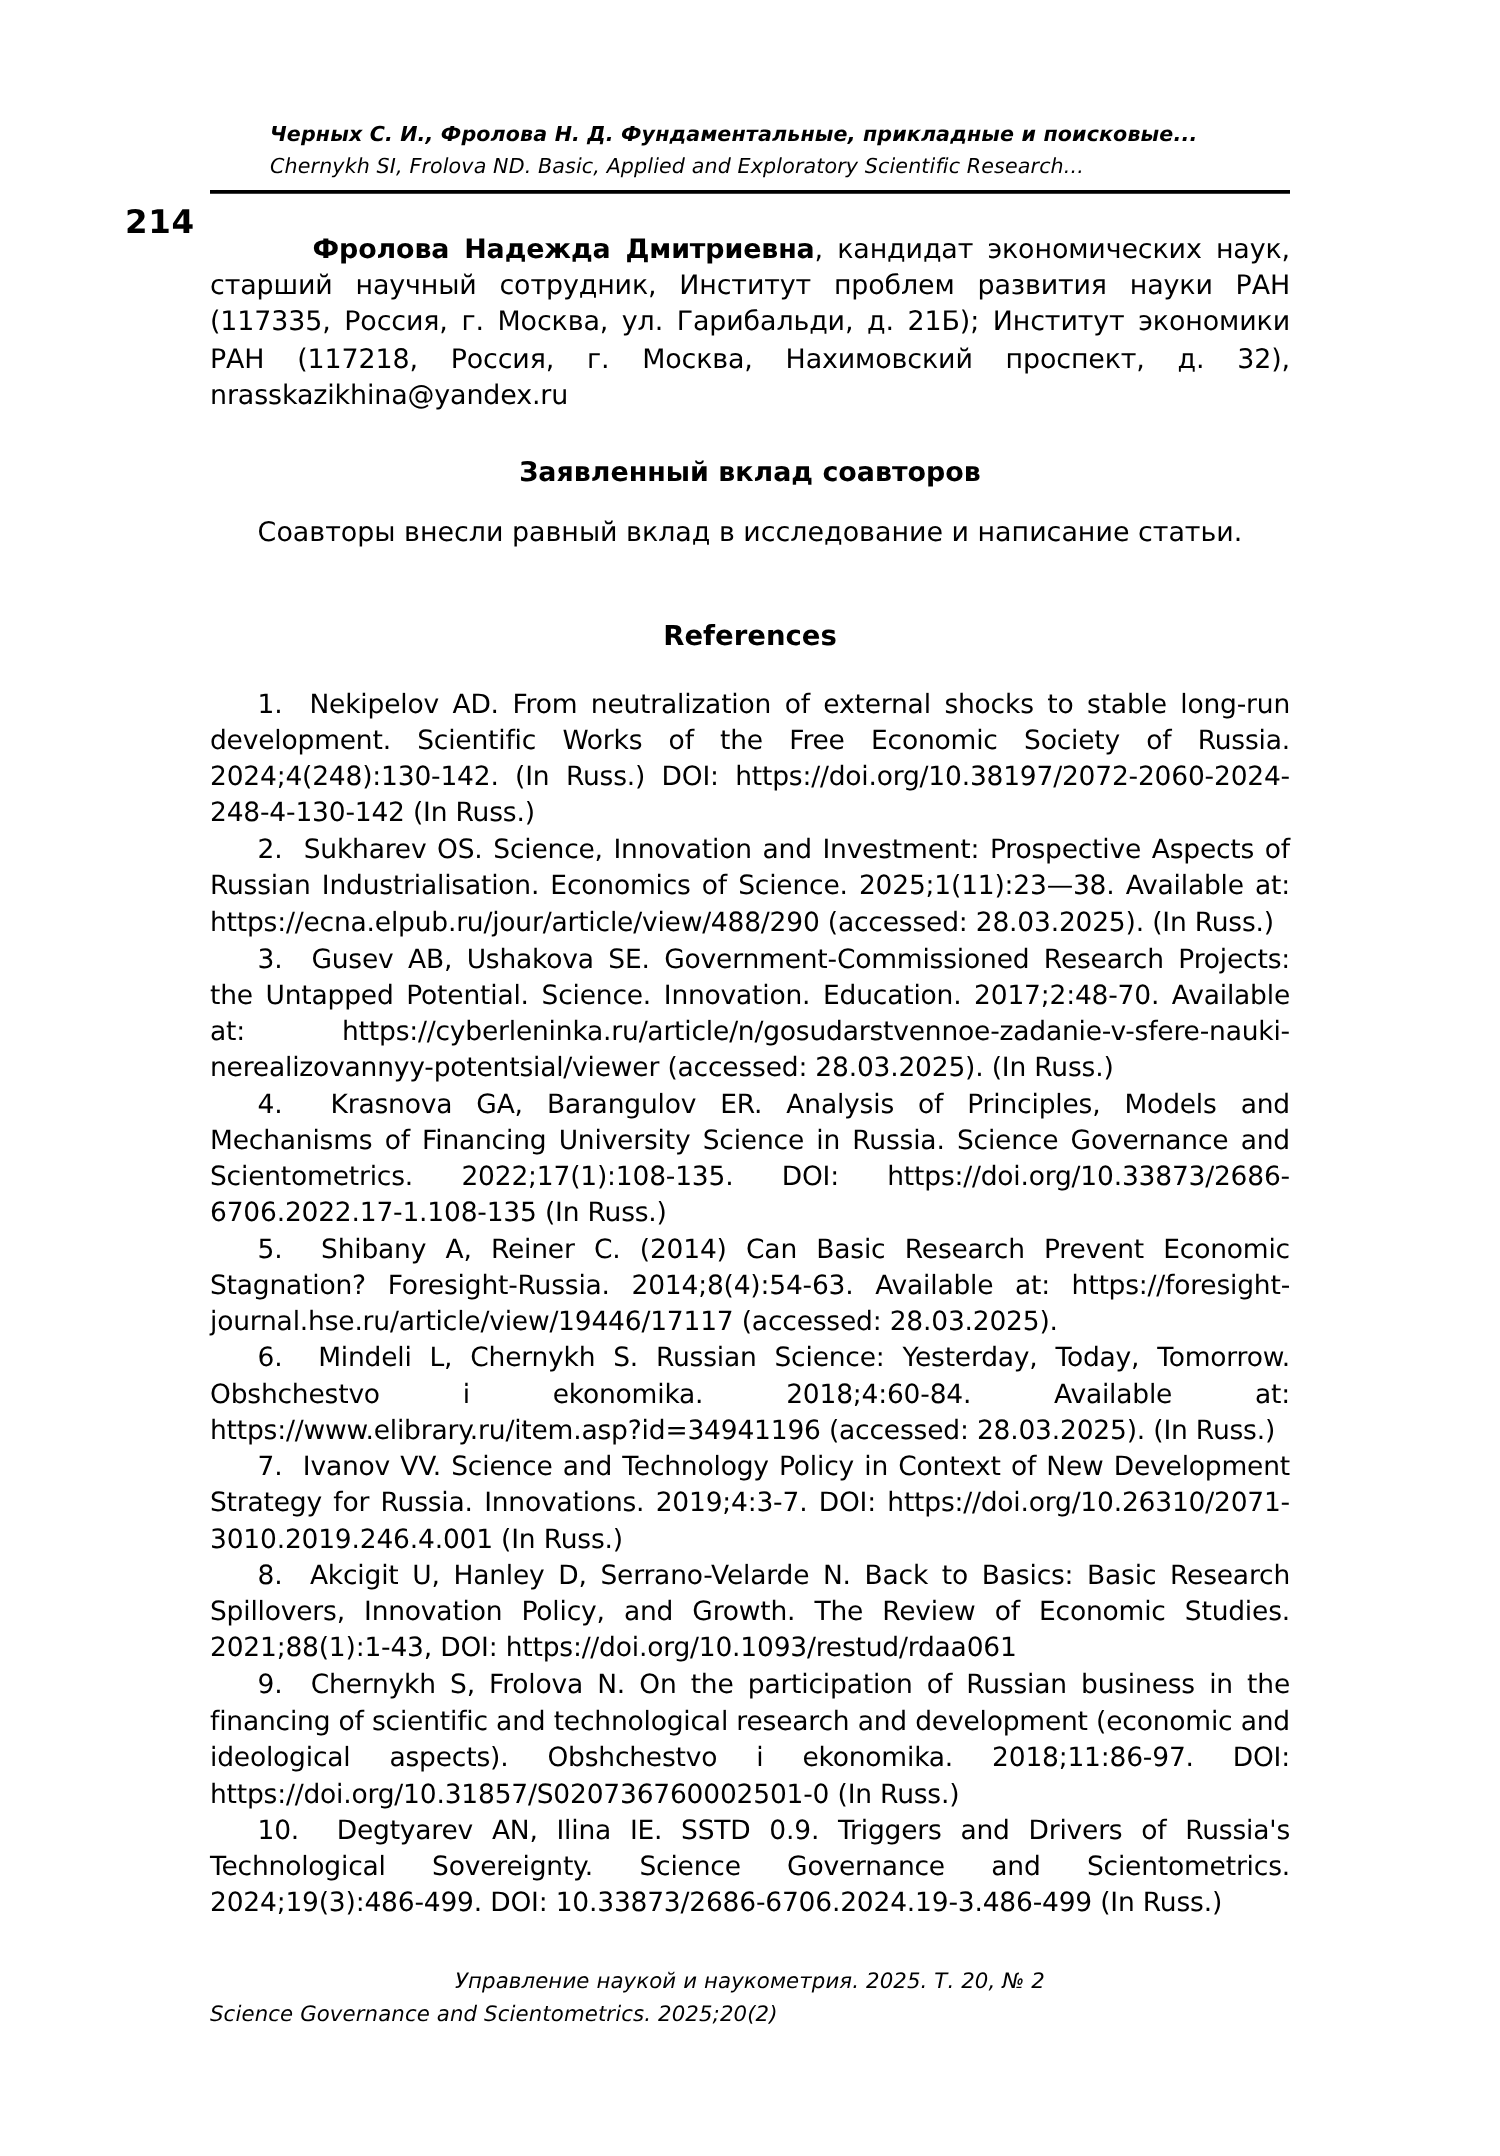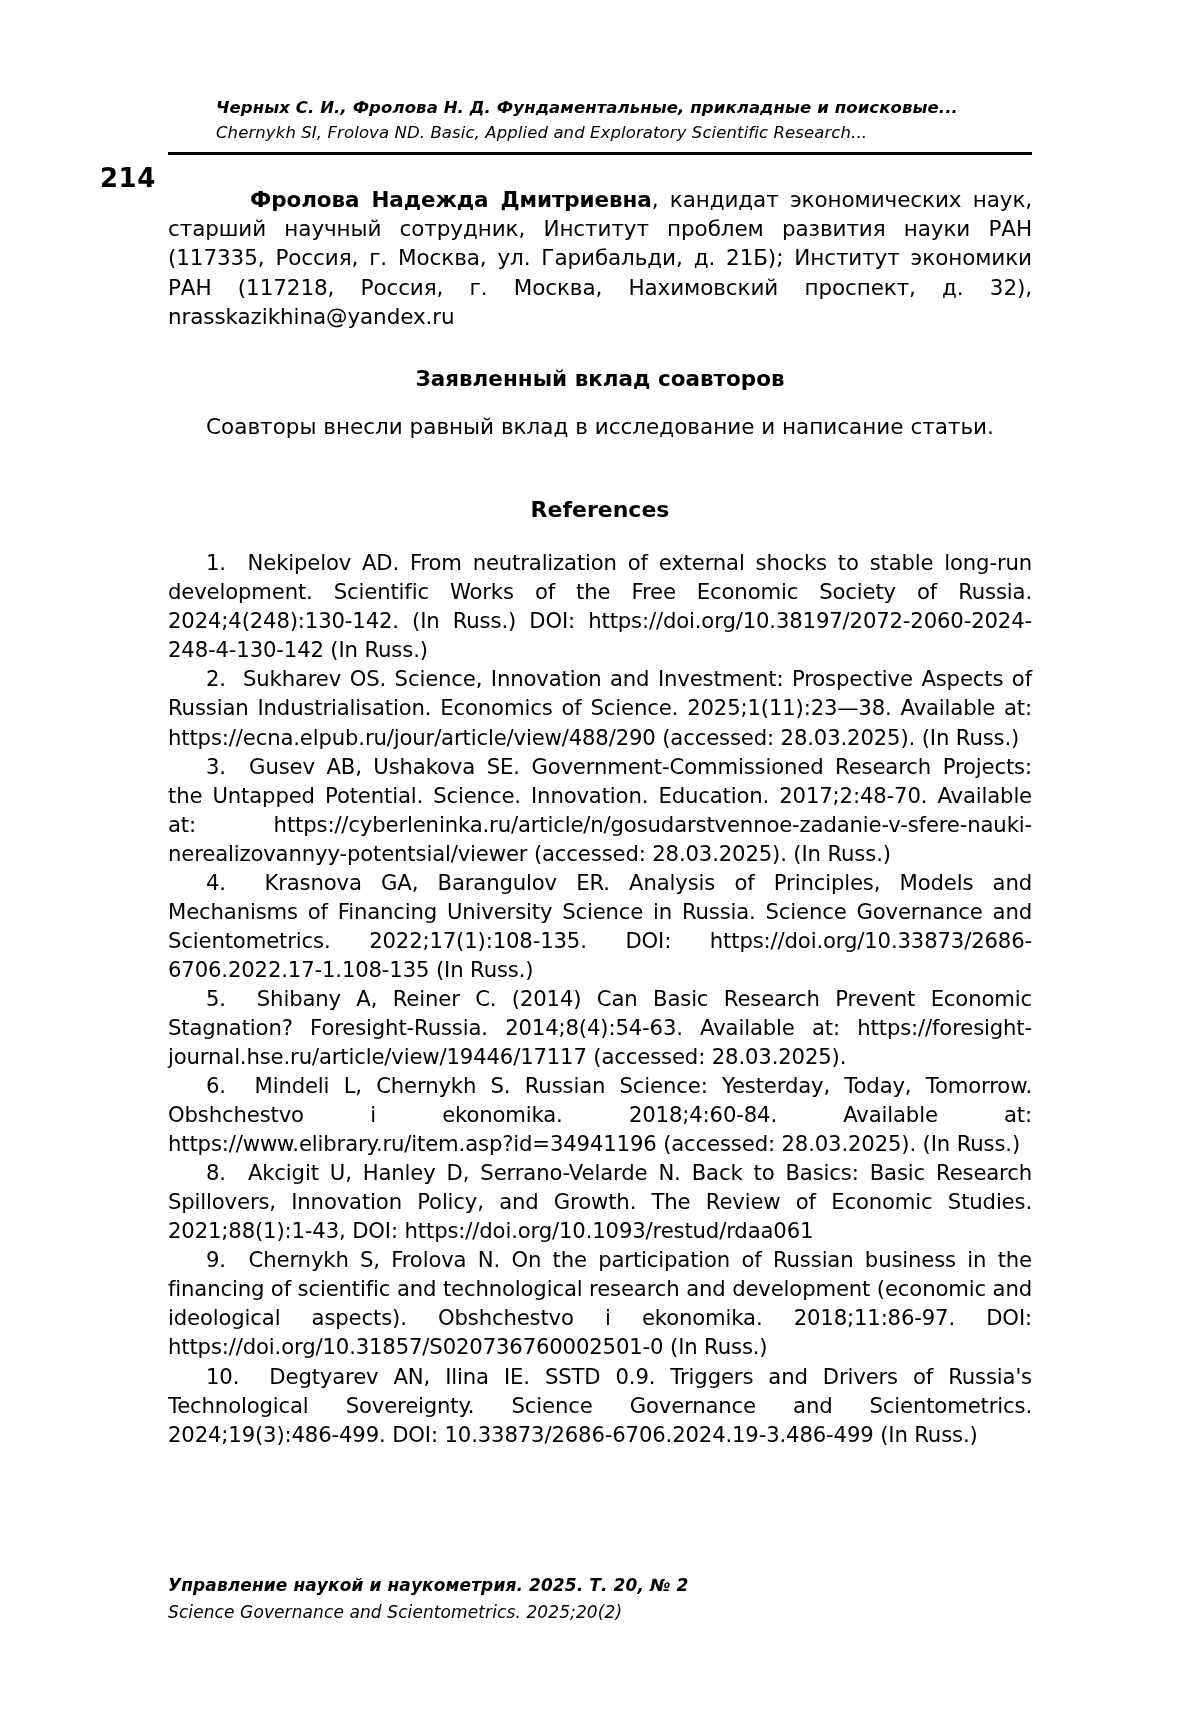--- a/index.html
+++ b/index.html
@@ -113,24 +113,25 @@
 
   
   .footer {
     position: absolute;
     left: 168px;
     top: 1572px;
     width: 864px;
   }
   .footer-line1 {
     font-size: 17px;
-    font-weight: bold;
+    font-weight: normal;
     font-style: italic;
     line-height: 1.6;
     letter-spacing: 0.1px;
+    text-align: center;
   }
   .footer-line2 {
     font-size: 17px;
     font-style: italic;
     line-height: 1.6;
     letter-spacing: 0.1px;
   }
 </style>
 </head>
 <body>
@@ -154,20 +155,21 @@
     <p class="centered-para">Соавторы внесли равный вклад в исследование и написание статьи.</p>
 
     <p class="refs-title">References</p>
     <div id="refs-container">
         <p class="ref"><span>1.&nbsp;&nbsp;</span><span>Nekipelov AD. From neutralization of external shocks to stable long-run development. </span><span class="i">Scientific Works of the Free Economic Society of Russia.</span><span> 2024;4(248):130-142. (In Russ.) DOI: https://doi.org/10.38197/2072-2060-2024-248-4-130-142 (In Russ.)</span></p>
         <p class="ref"><span>2.&nbsp;&nbsp;</span><span>Sukharev OS. Science, Innovation and Investment: Prospective Aspects of Russian Industrialisation. </span><span class="i">Economics of Science.</span><span> 2025;1(11):23—38. Available at: https://ecna.elpub.ru/jour/article/view/488/290 (accessed: 28.03.2025). (In Russ.)</span></p>
         <p class="ref"><span>3.&nbsp;&nbsp;</span><span>Gusev AB, Ushakova SE. Government-Commissioned Research Projects: the Untapped Potential. </span><span class="i">Science. Innovation. Education.</span><span> 2017;2:48-70. Available at: https://cyberleninka.ru/article/n/gosudarstvennoe-zadanie-v-sfere-nauki-nerealizovannyy-potentsial/viewer (accessed: 28.03.2025). (In Russ.)</span></p>
         <p class="ref"><span>4.&nbsp;&nbsp;</span><span>Krasnova GA, Barangulov ER. Analysis of Principles, Models and Mechanisms of Financing University Science in Russia. </span><span class="i">Science Governance and Scientometrics.</span><span> 2022;17(1):108-135. DOI: https://doi.org/10.33873/2686-6706.2022.17-1.108-135 (In Russ.)</span></p>
         <p class="ref"><span>5.&nbsp;&nbsp;</span><span>Shibany A, Reiner C. (2014) Can Basic Research Prevent Economic Stagnation? </span><span class="i">Foresight-Russia</span><span>. 2014;8(4):54-63. Available at: https://foresight-journal.hse.ru/article/view/19446/17117 (accessed: 28.03.2025).</span></p>
         <p class="ref"><span>6.&nbsp;&nbsp;</span><span>Mindeli L, Chernykh S. Russian Science: Yesterday, Today, Tomorrow. </span><span class="i">Obshchestvo i ekonomika.</span><span> 2018;4:60-84. Available at: https://www.elibrary.ru/item.asp?id=34941196 (accessed: 28.03.2025). (In Russ.)</span></p>
+        <p class="ref"><span>7.&nbsp;&nbsp;</span><span>Ivanov VV. Science and Technology Policy in Context of New Development Strategy for Russia. </span><span class="i">Innovations.</span><span> 2019;4:3-7. DOI: https://doi.org/10.26310/2071-3010.2019.246.4.001 (In Russ.)</span></p>
         <p class="ref"><span>8.&nbsp;&nbsp;</span><span>Akcigit U, Hanley D, Serrano-Velarde N. Back to Basics: Basic Research Spillovers, Innovation Policy, and Growth. </span><span class="i">The Review of Economic Studies</span><span>. 2021;88(1):1-43, DOI: https://doi.org/10.1093/restud/rdaa061</span></p>
         <p class="ref"><span>9.&nbsp;&nbsp;</span><span>Chernykh S, Frolova N. On the participation of Russian business in the financing of scientific and technological research and development (economic and ideological aspects). </span><span class="i">Obshchestvo i ekonomika</span><span>. 2018;11:86-97. DOI: https://doi.org/10.31857/S020736760002501-0 (In Russ.)</span></p>
         <p class="ref"><span>10.&nbsp;&nbsp;</span><span>Degtyarev AN, Ilina IE. SSTD 0.9. Triggers and Drivers of Russia's Technological Sovereignty. </span><span class="i">Science Governance and Scientometrics.</span><span> 2024;19(3):486-499. DOI: 10.33873/2686-6706.2024.19-3.486-499 (In Russ.)</span></p>
       </div>
 
   </div>
 
   <div class="footer">
     <div class="footer-line1">Управление наукой и наукометрия. 2025. Т. 20, № 2</div>
     <div class="footer-line2">Science Governance and Scientometrics. 2025;20(2)</div>

